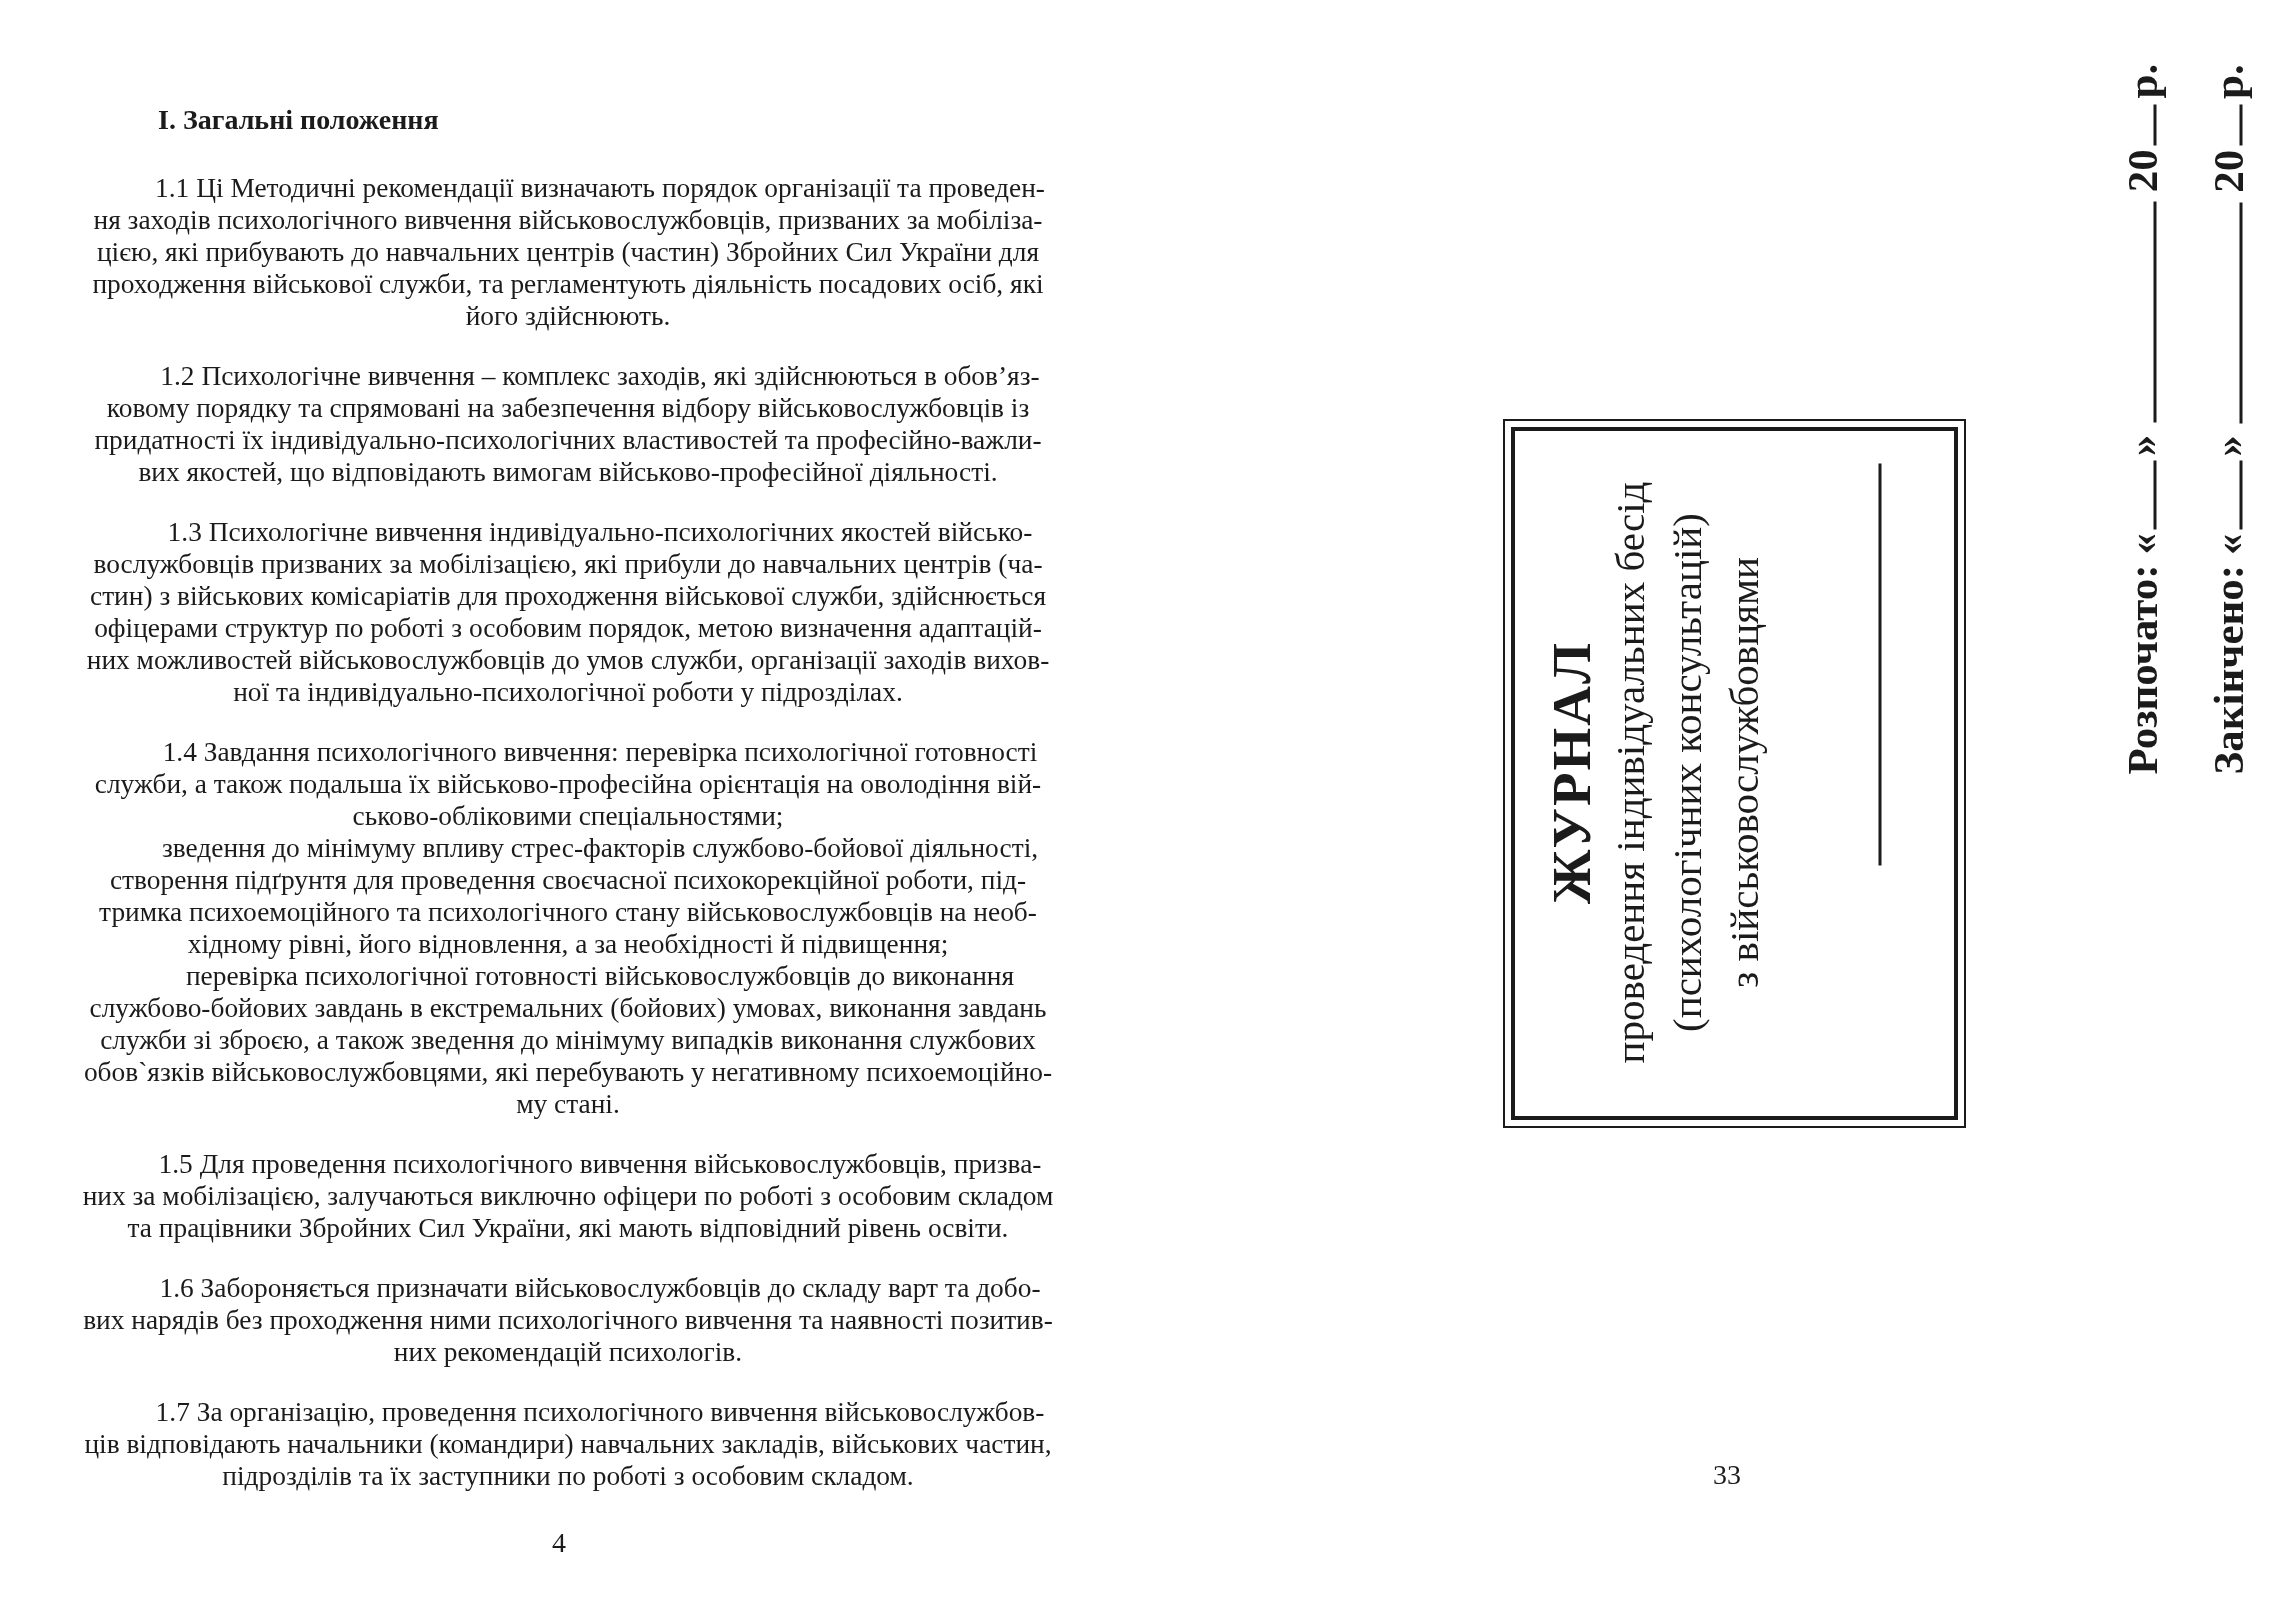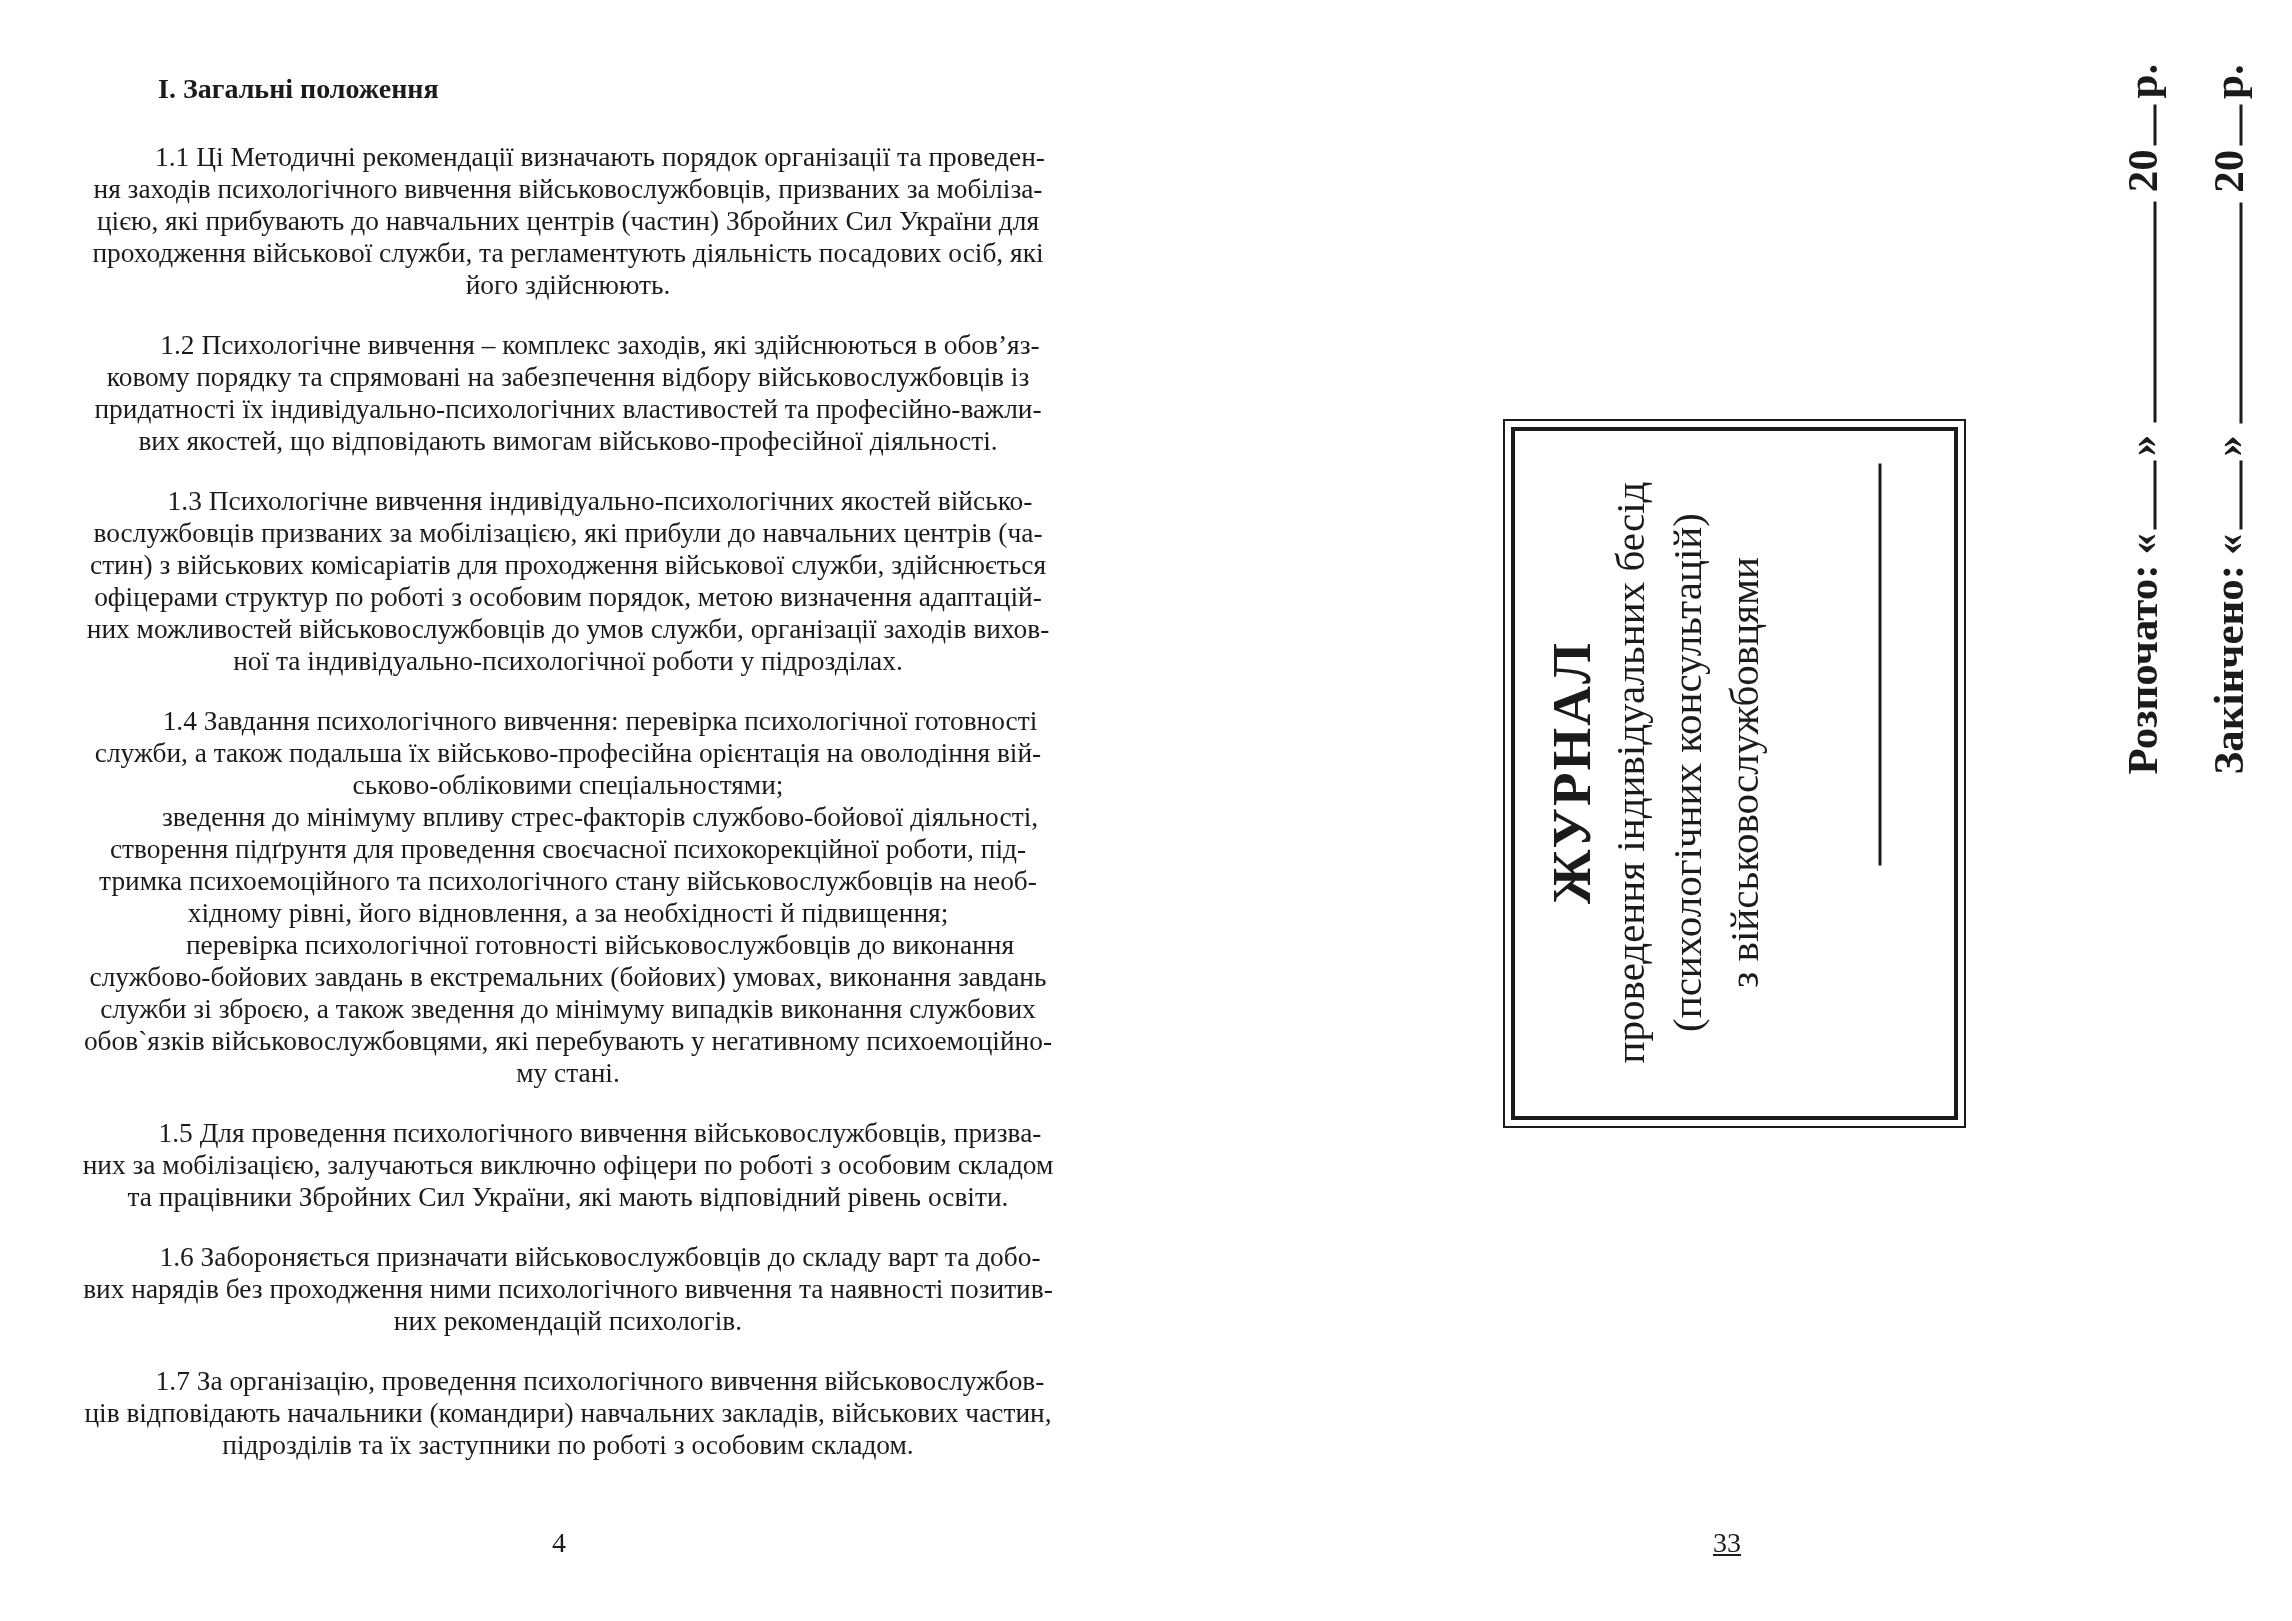--- a/index.html
+++ b/index.html
@@ -7,21 +7,21 @@
     width:2293px;height:1621px;
     background:#ffffff;
     color:#1b1b1b;
     font-family:"Liberation Serif","DejaVu Serif",serif;
     position:relative;
     overflow:hidden;
   }
   
   .text-col{
     position:absolute;
-    left:78px;top:73px;
+    left:78px;top:104px;
     width:980px;
   }
   .heading{
     font-weight:bold;
     font-size:28px;
     margin-left:80px;
     margin-bottom:36px;
     white-space:pre;
   }
   .para{margin-bottom:28px;text-align:center;}
@@ -31,21 +31,21 @@
     line-height:32px;
     white-space:pre;
   }
   .line.ind{padding-left:64px;}
   .pagenum{
     position:absolute;
     font-size:28px;
     color:#1b1b1b;
   }
   #pn-left{left:552px;top:1527px;}
-  #pn-right{left:1713px;top:1527px;text-decoration:underline;}
+  #pn-right{left:1713px;top:1459px;}
 
   
   .journal-box-outer{
     position:absolute;
     left:1503px;top:419px;
     width:463px;height:709px;
     border:2px solid #1b1b1b;
     box-sizing:border-box;
     padding:5.9px;
     background:#fff;

